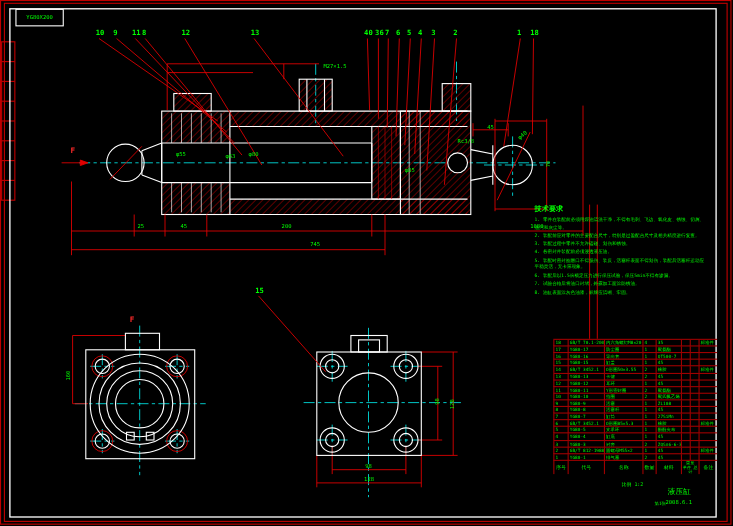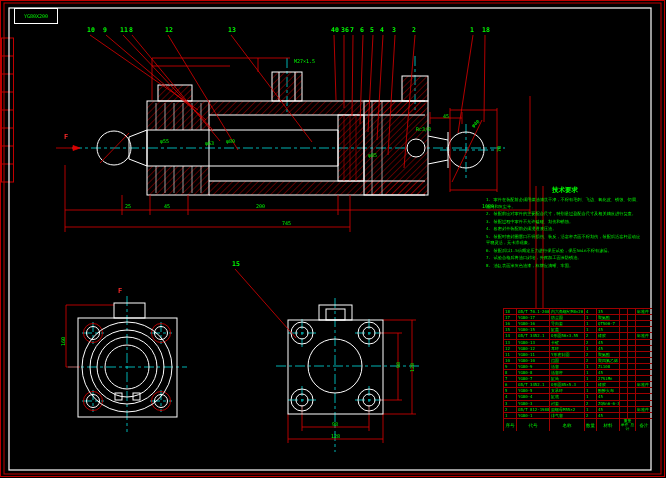--- a/index.html
+++ b/index.html
@@ -6,21 +6,21 @@
   #canvas{position:relative;width:666px;height:478px;background:#000;overflow:hidden;
           font-family:"DejaVu Sans Mono","Liberation Mono",monospace;}
   #vec{position:absolute;left:0;top:0;}
   .txt{position:absolute;white-space:nowrap;transform-origin:left top;}
   .balloon{font-size:6.5px;font-weight:bold;color:#00ff00;}
   .dim{font-size:5px;color:#00ff00;}
   .flabel{font-size:7px;font-weight:bold;color:#ff2a2a;}
   #dwgno{position:absolute;left:14px;top:8px;width:42px;height:14px;
          border:1px solid #fff;color:#00ff00;font-size:5px;line-height:14px;text-align:center;overflow:hidden;}
   #notes{position:absolute;left:486px;top:186px;width:158px;color:#00ff00;}
-  #notes .title{font-size:6.5px;font-weight:bold;text-align:center;margin-bottom:2px;}
+  #notes .title{font-size:6.5px;font-weight:bold;text-align:left;margin-bottom:2px;}
   #notes .line{font-size:4.2px;line-height:1.55;margin-bottom:1px;}
   #bom{position:absolute;left:503px;top:308px;width:149px;}
   .bomrow{position:absolute;left:0;display:flex;height:6.1px;border-top:1px solid #9e0000;width:149px;}
   .bomcell{font-size:4px;line-height:6px;color:#00ff00;overflow:hidden;white-space:nowrap;
            border-left:1px solid #9e0000;box-sizing:border-box;padding-left:1px;}
   #bomhead{position:absolute;left:503px;top:418px;width:149px;height:12px;display:flex;border-top:1px solid #9e0000;}
   .hcell{font-size:4.5px;color:#00ff00;text-align:center;border-left:1px solid #9e0000;box-sizing:border-box;
          display:flex;align-items:center;justify-content:center;overflow:hidden;}
   .hsplit{display:flex;flex-direction:column;align-items:center;justify-content:center;font-size:3.8px;line-height:1.1;}
   #titleblock{position:absolute;left:503px;top:430px;width:148px;height:40px;}
@@ -450,20 +450,26 @@
       <div class="hcell" style="width: 23px;">材料</div>
       <div class="hcell" style="width: 16px;">
         <div class="hsplit">
           <div>重量</div>
           <div>单件 总计</div>
         </div>
       </div>
       <div class="hcell" style="width: 17px;">备注</div>
     </div>
 
+  <div id="titleblock">
+    <span id="tb-scale">比例 1:2</span>
+    <span id="tb-sheet">第1张</span>
+    <span id="tb-name">液压缸</span>
+    <span id="tb-date">2008.6.1</span>
+  </div>
 
 <span class="txt balloon" style="left: 87px; top: 26px;">10</span>
     <span class="txt balloon" style="left: 103px; top: 26px;">9</span>
     <span class="txt balloon" style="left: 120px; top: 26px;">11</span>
     <span class="txt balloon" style="left: 129px; top: 26px;">8</span>
     <span class="txt balloon" style="left: 165px; top: 26px;">12</span>
     <span class="txt balloon" style="left: 228px; top: 26px;">13</span>
     <span class="txt balloon" style="left: 331px; top: 26px;">40</span>
     <span class="txt balloon" style="left: 341px; top: 26px;">36</span>
     <span class="txt balloon" style="left: 350px; top: 26px;">7</span>

